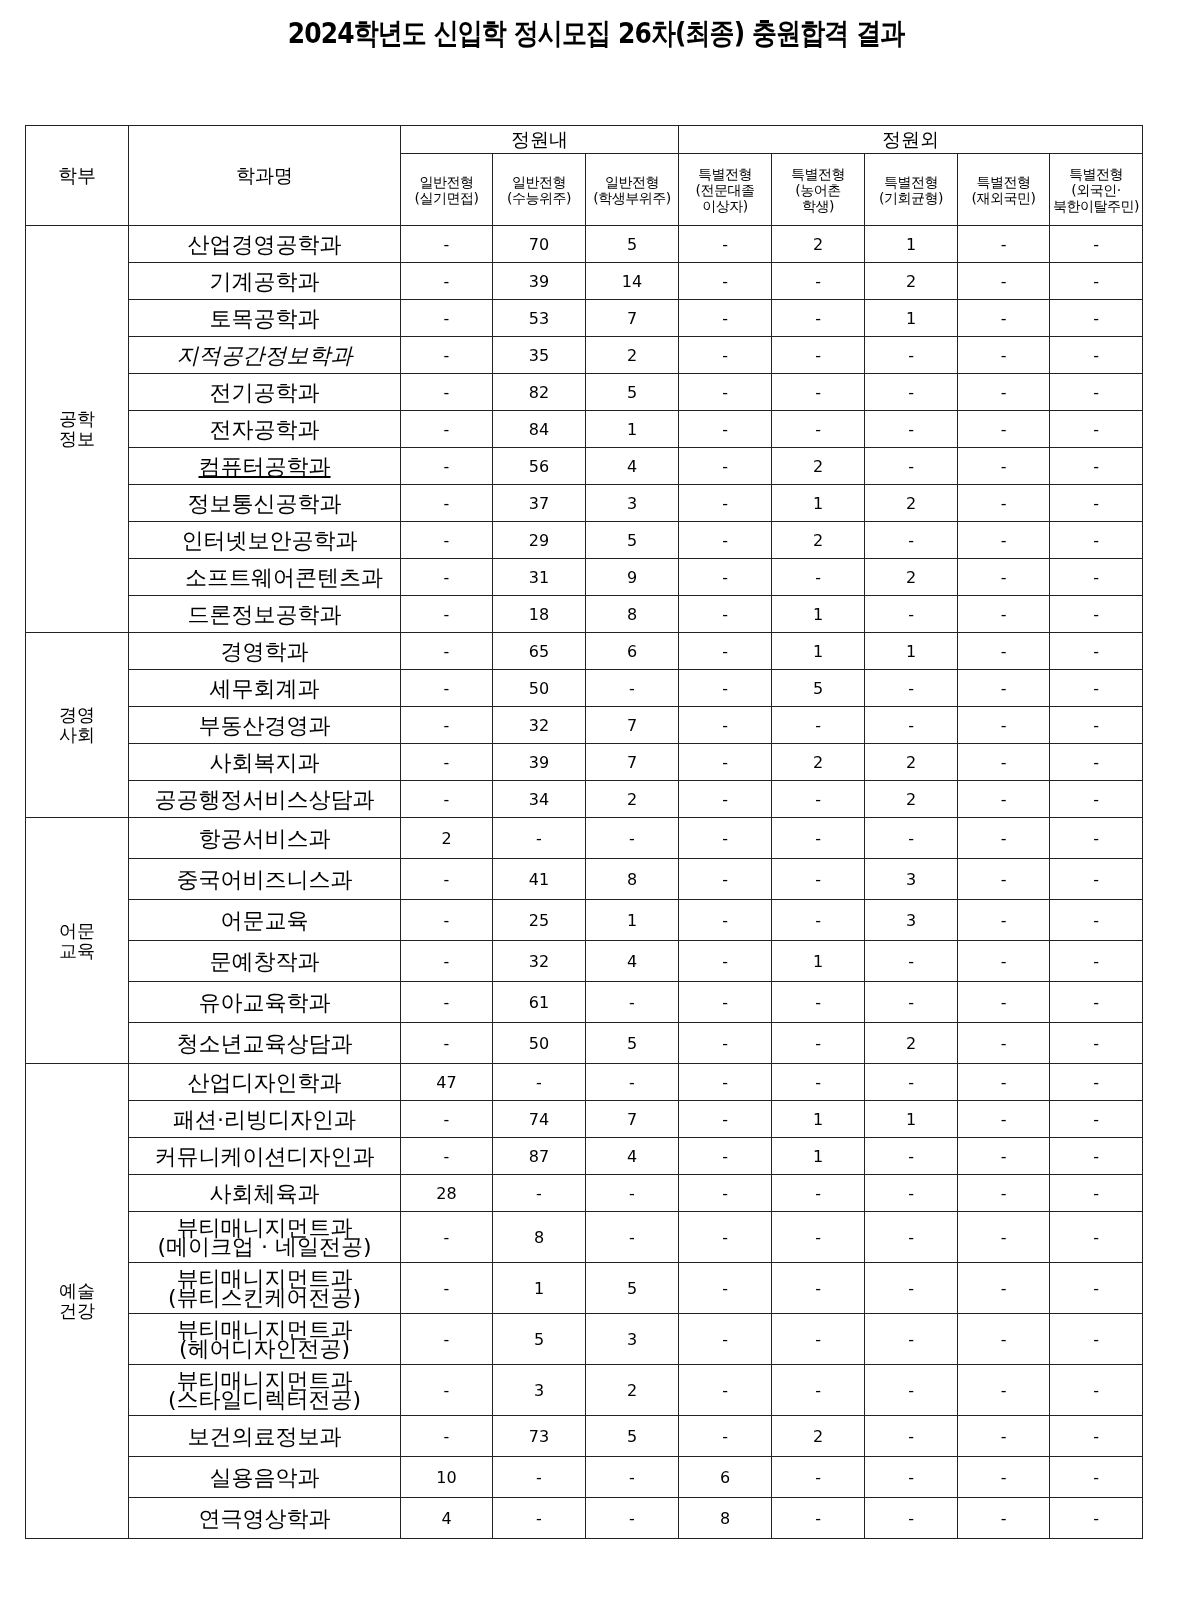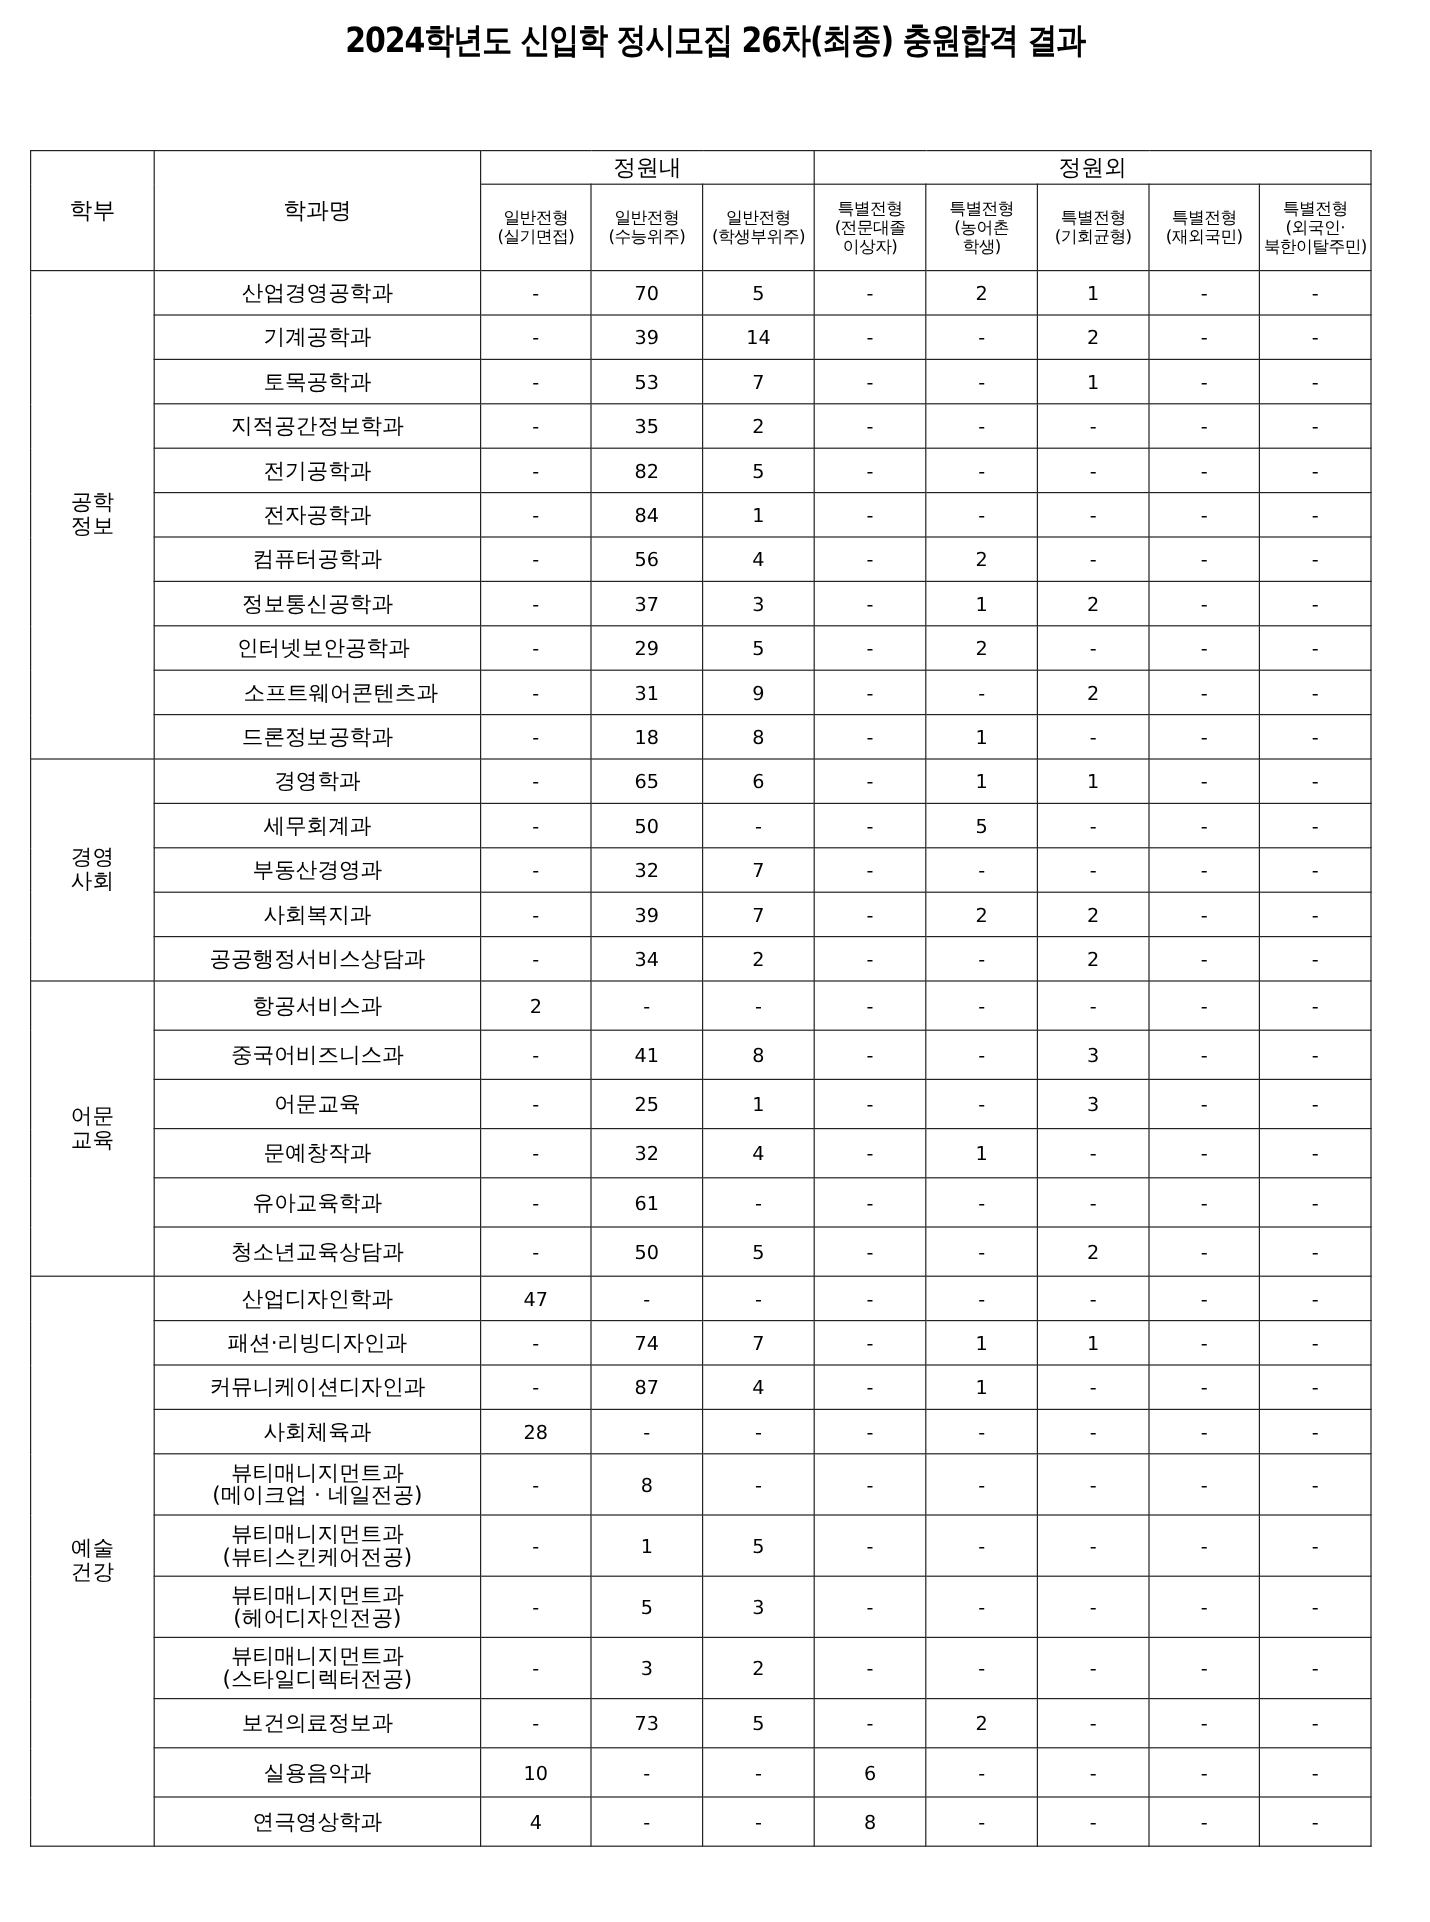--- a/index.html
+++ b/index.html
@@ -6,21 +6,21 @@
   body { width: 1192px; height: 1602px; position: relative; font-family: "DejaVu Sans", "Liberation Sans", sans-serif; color: #000; }
   .title { position: absolute; left: 0; top: 14px; width: 1192px; text-align: center; font-family: "DejaVu Sans", sans-serif; font-weight: bold; font-size: 29px; letter-spacing: -1px; transform: scaleX(0.86); transform-origin: center; }
   table.grid { position: absolute; left: 25px; top: 125px; border-collapse: collapse; table-layout: fixed; width: 1117px; }
   table.grid td, table.grid th { border: 1px solid #222; text-align: center; vertical-align: middle; padding: 0; font-weight: normal; overflow: hidden; }
   table.grid { border: 1.5px solid #000; }
   th.h-top { height: 27px; font-size: 19px; }
   th.h-sub { height: 71px; font-size: 14px; line-height: 16px; letter-spacing: -0.5px; }
   th.h-main { font-size: 19px; }
   td.dept { font-size: 18px; line-height: 20px; }
   td.dept span { display: inline-block; width: 40px; word-break: break-all; letter-spacing: 0; }
-  td.major { font-size: 18px; line-height: 19px; }
+  td.major { font-size: 22px; line-height: 19px; }
   td.num { font-size: 16px; }
   tr.r1 td { height: 36px; }
   tr.r2 td { height: 50px; }
   tr.r3 td { height: 40px; }
 </style>
 </head>
 <body>
 
 <div class="title">2024학년도 신입학 정시모집 26차(최종) 충원합격 결과</div>
 
@@ -95,21 +95,21 @@
         <td class="num">-</td>
         <td class="num">53</td>
         <td class="num">7</td>
         <td class="num">-</td>
         <td class="num">-</td>
         <td class="num">1</td>
         <td class="num">-</td>
         <td class="num">-</td>
       </tr>
       <tr class="r1">
-        <td class="major" style="white-space: pre-line;">지적공간정보학과</td>
+        <td class="major" style="white-space: pre-line; font-style: italic;">지적공간정보학과</td>
         <td class="num">-</td>
         <td class="num">35</td>
         <td class="num">2</td>
         <td class="num">-</td>
         <td class="num">-</td>
         <td class="num">-</td>
         <td class="num">-</td>
         <td class="num">-</td>
       </tr>
       <tr class="r1">
@@ -128,21 +128,21 @@
         <td class="num">-</td>
         <td class="num">84</td>
         <td class="num">1</td>
         <td class="num">-</td>
         <td class="num">-</td>
         <td class="num">-</td>
         <td class="num">-</td>
         <td class="num">-</td>
       </tr>
       <tr class="r1">
-        <td class="major" style="white-space: pre-line;">컴퓨터공학과</td>
+        <td class="major" style="white-space: pre-line; text-decoration: underline;">컴퓨터공학과</td>
         <td class="num">-</td>
         <td class="num">56</td>
         <td class="num">4</td>
         <td class="num">-</td>
         <td class="num">2</td>
         <td class="num">-</td>
         <td class="num">-</td>
         <td class="num">-</td>
       </tr>
       <tr class="r1">

